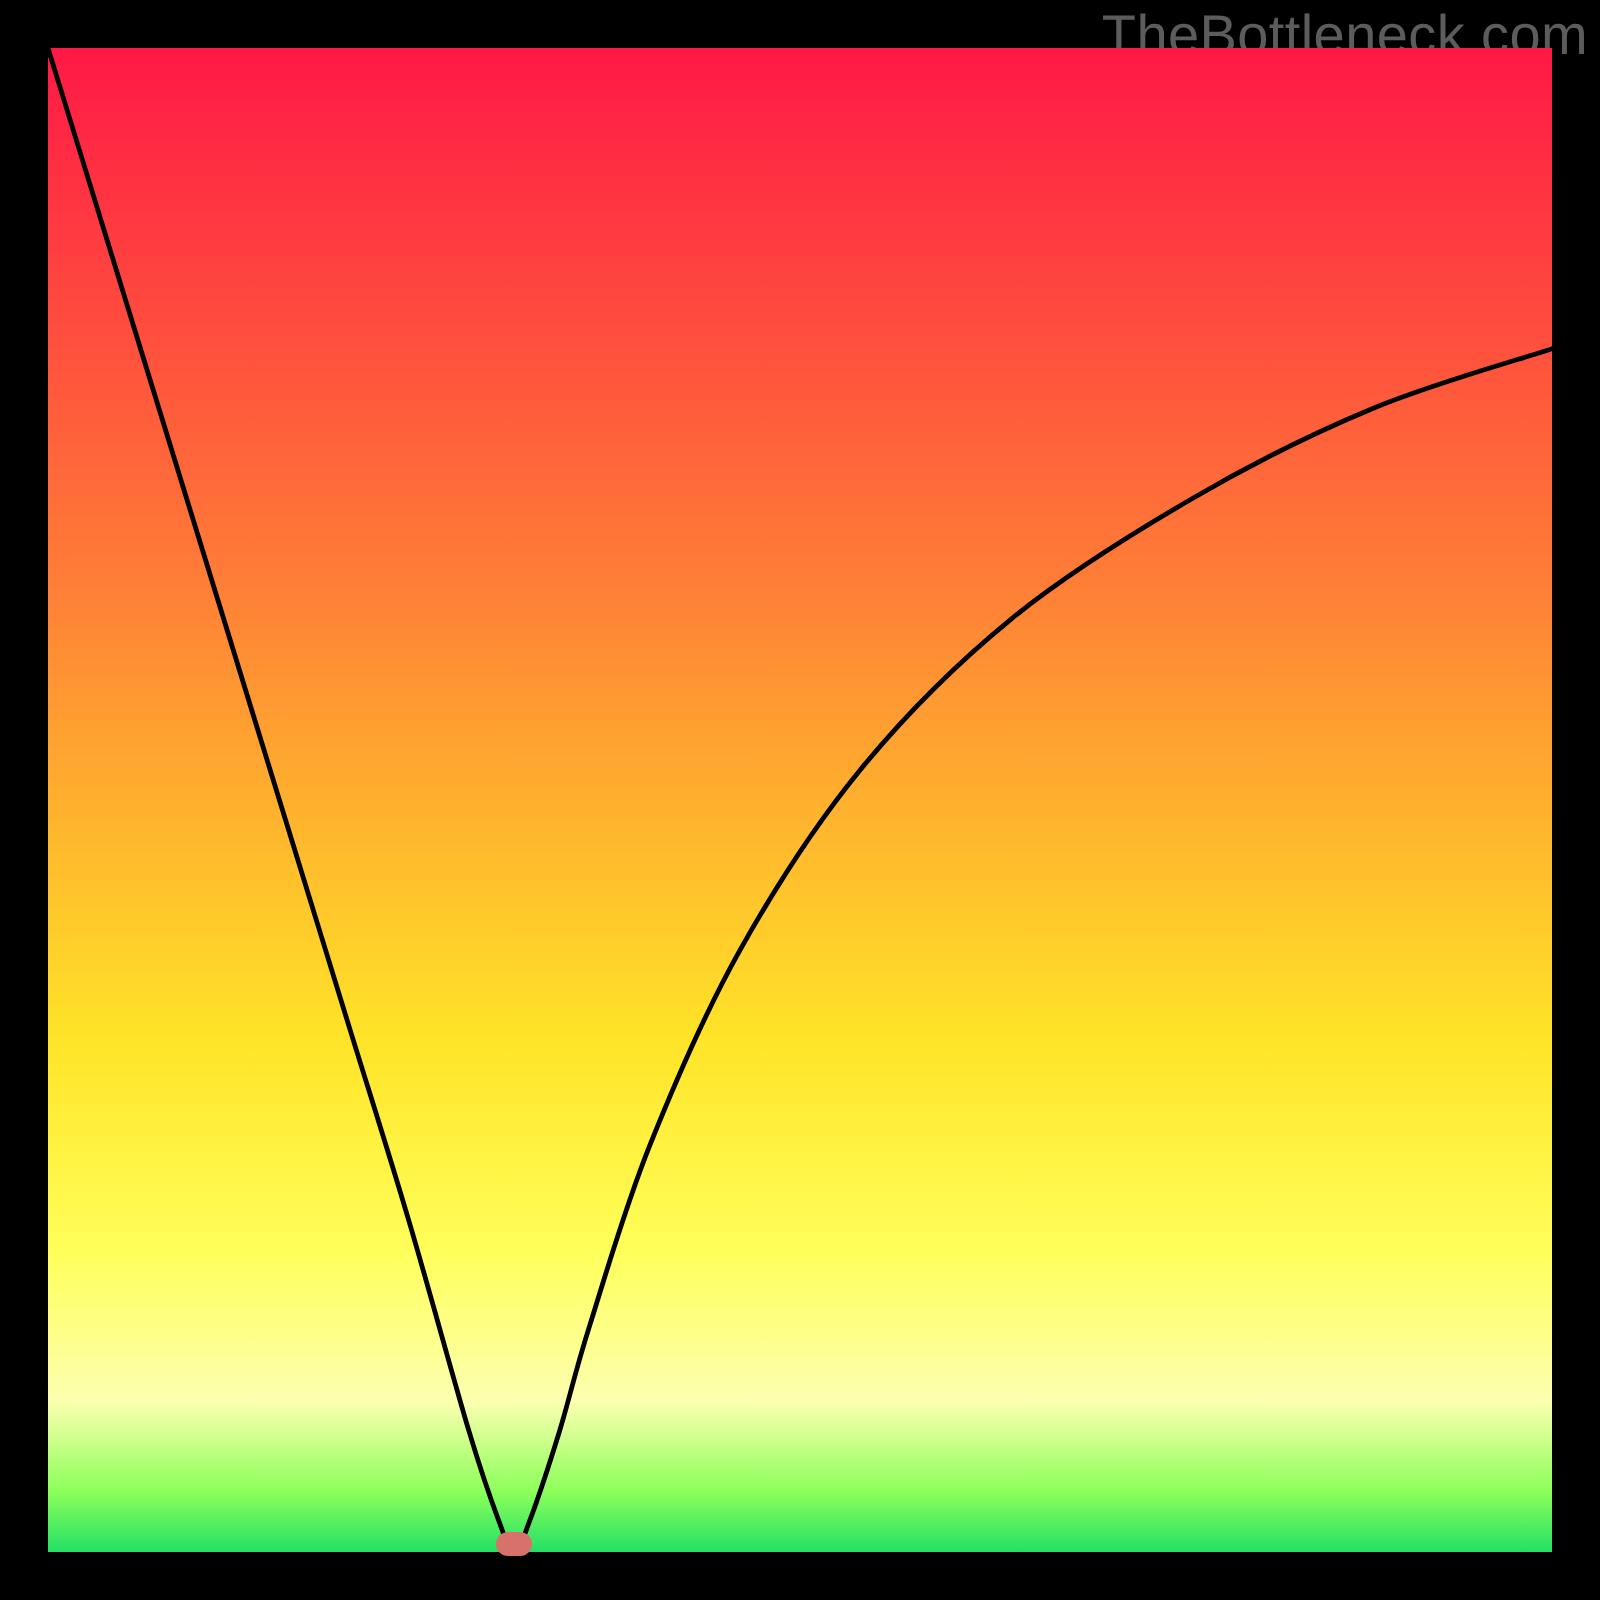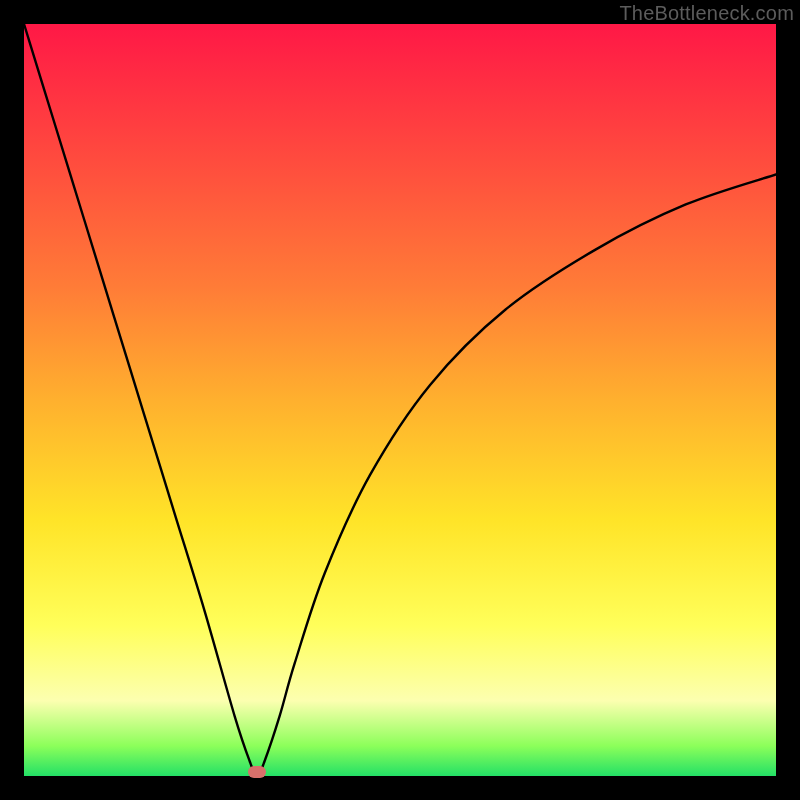--- a/index.html
+++ b/index.html
@@ -27,21 +27,21 @@
       #fcffb0 90%,
       #8cff5a 96%,
       #23e066 100%
     );
   }
   .watermark {
     position: absolute;
     top: 2px;
     right: 6px;
     font-family: Arial, Helvetica, sans-serif;
-    font-size: 20px;
+    font-size: 28px;
     font-weight: 500;
     color: #5c5c5c;
     letter-spacing: 0.2px;
     user-select: none;
   }
   .curve-svg {
     position: absolute;
     inset: 0;
     width: 100%;
     height: 100%;

